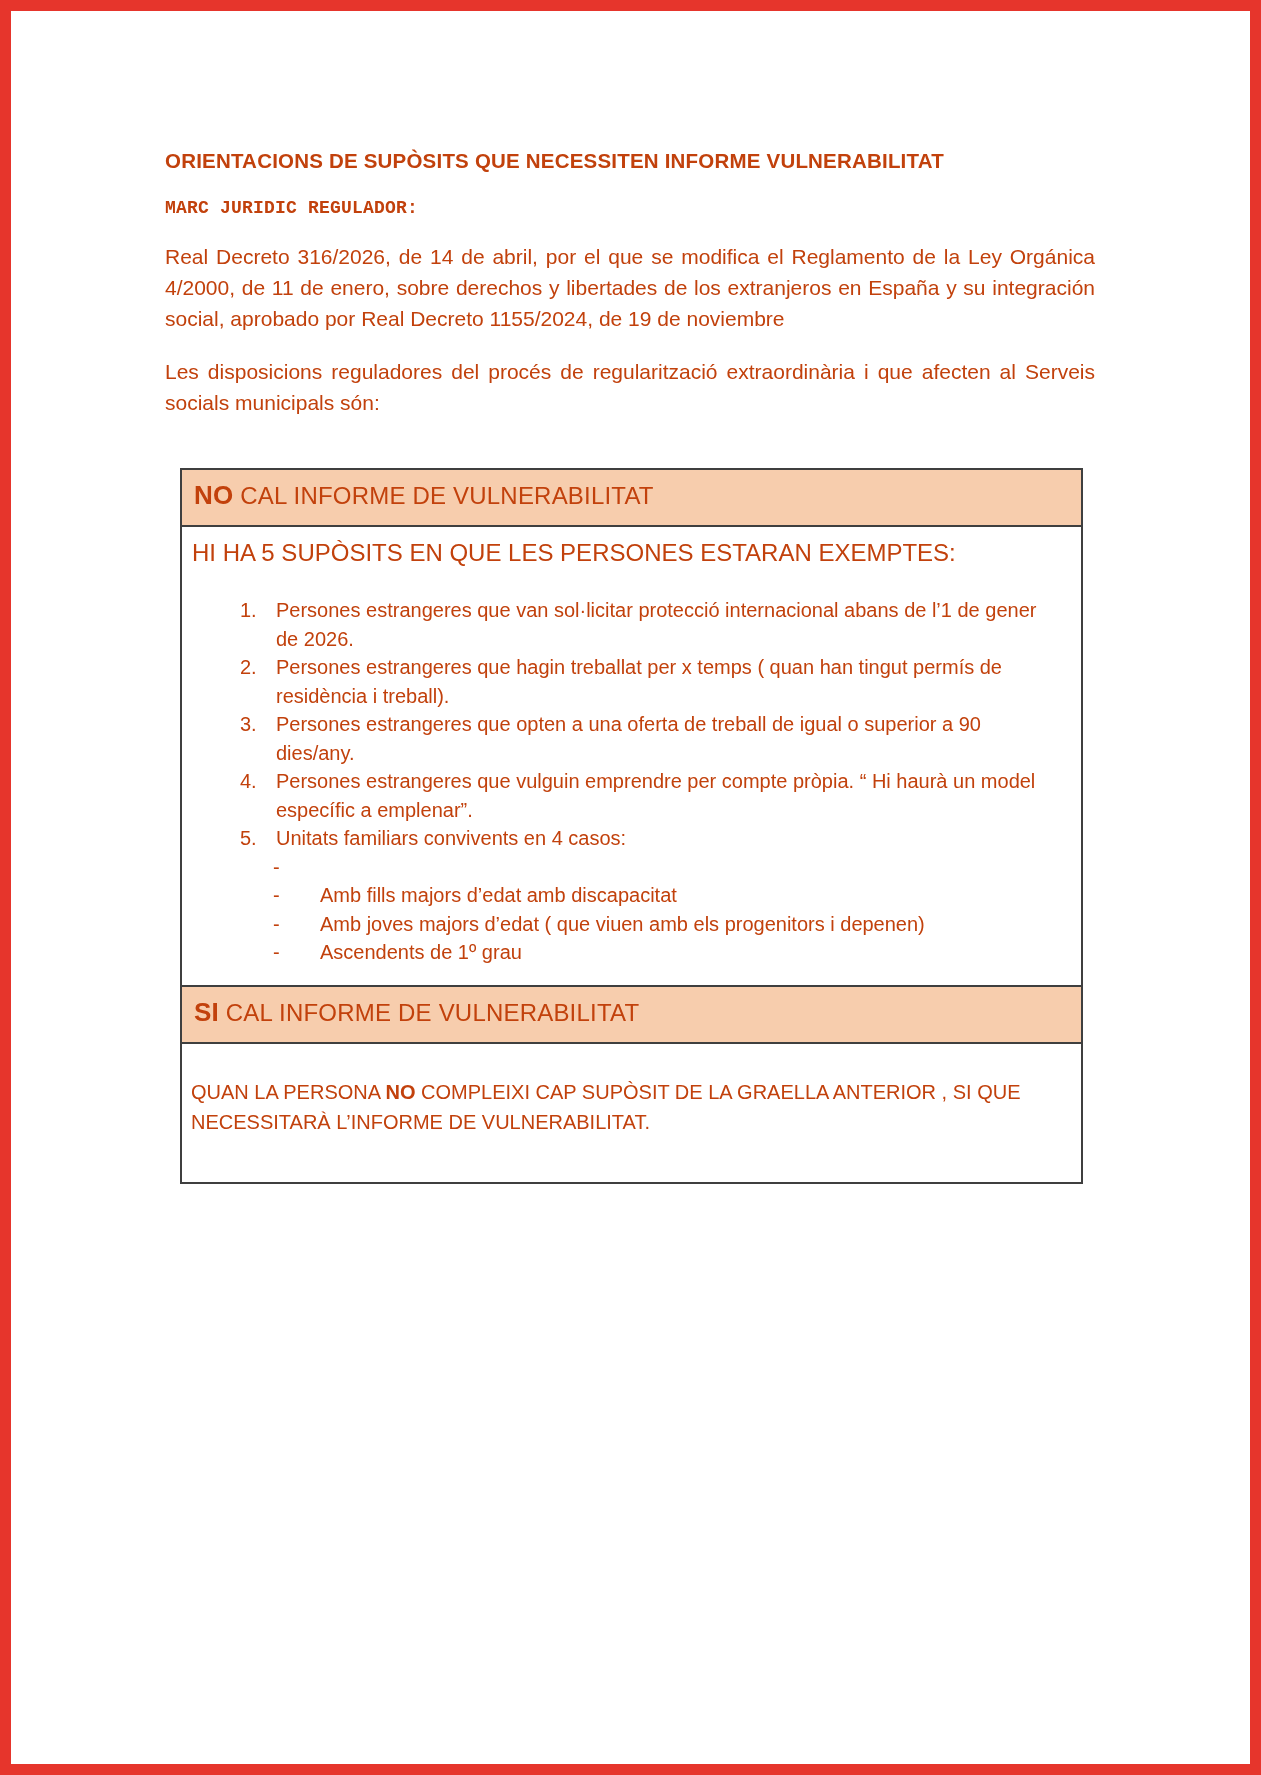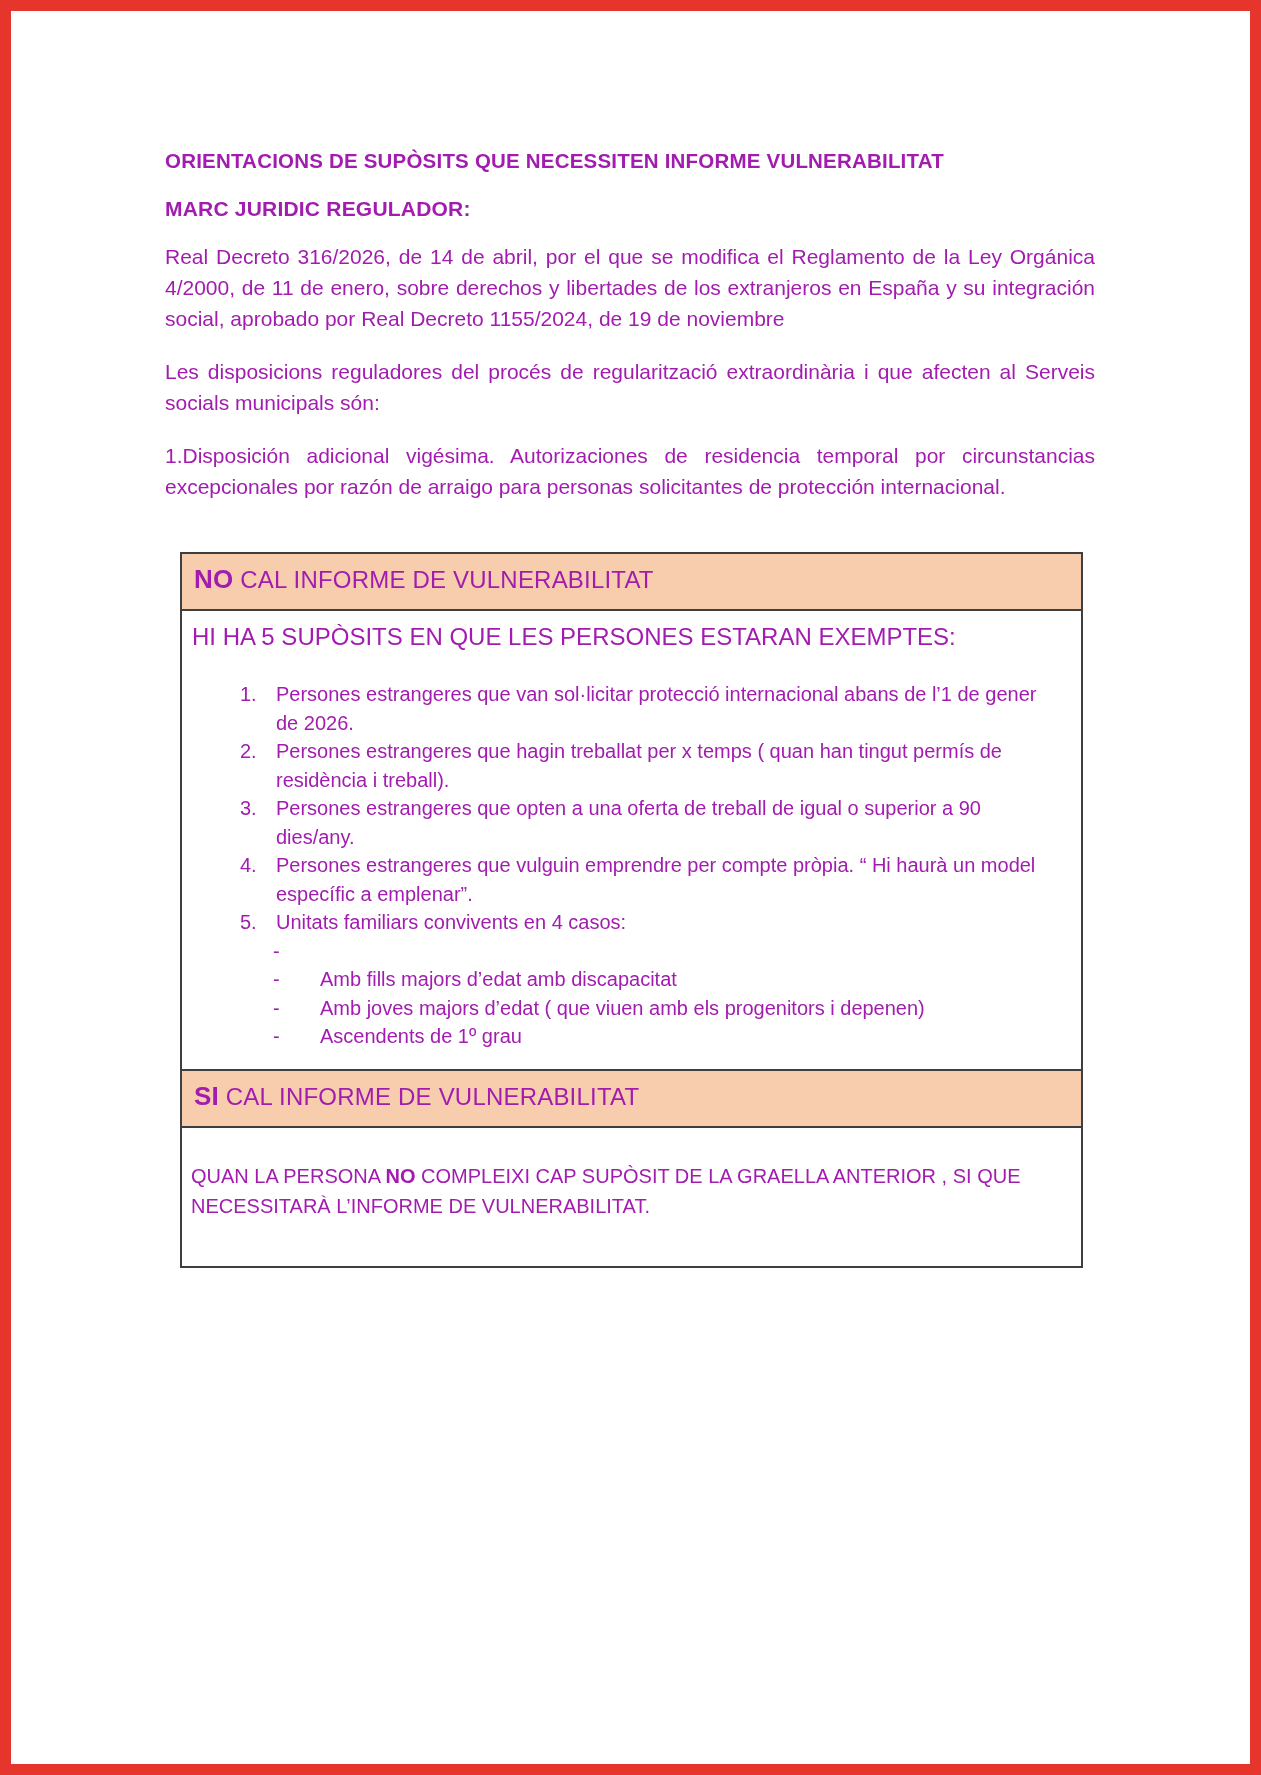--- a/index.html
+++ b/index.html
@@ -4,39 +4,40 @@
 <style>
   html,body { margin:0; padding:0; background:#ffffff; }
   .page {
     position: relative;
     width: 1261px;
     height: 1775px;
     box-sizing: border-box;
     border: 11px solid var(--frame-color, #e6352c);
     background: #ffffff;
     font-family: "Liberation Sans", sans-serif;
-    color: #a21caf;
+    color: #c2410c;
     overflow: hidden;
   }
   .content {
     padding: 134px 155px 0 154px;
   }
   .doc-title {
     font-size: 20.5px;
     font-weight: bold;
     line-height: 31px;
     margin: 0 0 17px 0;
     letter-spacing: 0.2px;
   }
   .doc-heading {
-    font-size: 21px;
+    font-size: 18px;
     font-weight: bold;
     line-height: 31px;
     margin: 0 0 17px 0;
     letter-spacing: 0.2px;
+    font-family: Liberation Mono, monospace;
   }
   .para {
     font-size: 21px;
     line-height: 31px;
     text-align: justify;
     margin: 0 0 22px 0;
   }
   
   .vtable {
     width: 903px;
@@ -89,21 +90,20 @@
   <div class="content">
 
     <h1 class="doc-title">ORIENTACIONS DE SUPÒSITS QUE NECESSITEN INFORME VULNERABILITAT</h1>
 
     <h2 class="doc-heading">MARC JURIDIC REGULADOR:</h2>
 
     <p class="para">Real Decreto 316/2026, de 14 de abril, por el que se modifica el Reglamento de la Ley Orgánica 4/2000, de 11 de enero, sobre derechos y libertades de los extranjeros en España y su integración social, aprobado por Real Decreto 1155/2024, de 19 de noviembre</p>
 
     <p class="para">Les disposicions reguladores del procés de regularització extraordinària i que afecten al Serveis socials municipals són:</p>
 
-    <p class="para">1.Disposición adicional vigésima. Autorizaciones de residencia temporal por circunstancias excepcionales por razón de arraigo para personas solicitantes de protección internacional.</p>
 
 
     <div class="vtable">
 
       <div class="vrow vhdr">
         <span class="hdr-big">NO</span><span class="hdr-small"> CAL INFORME DE VULNERABILITAT</span>
       </div>
 
       <div class="vrow vbody">
         <p class="intro-line">HI HA 5 SUPÒSITS EN QUE LES PERSONES ESTARAN EXEMPTES:</p>

